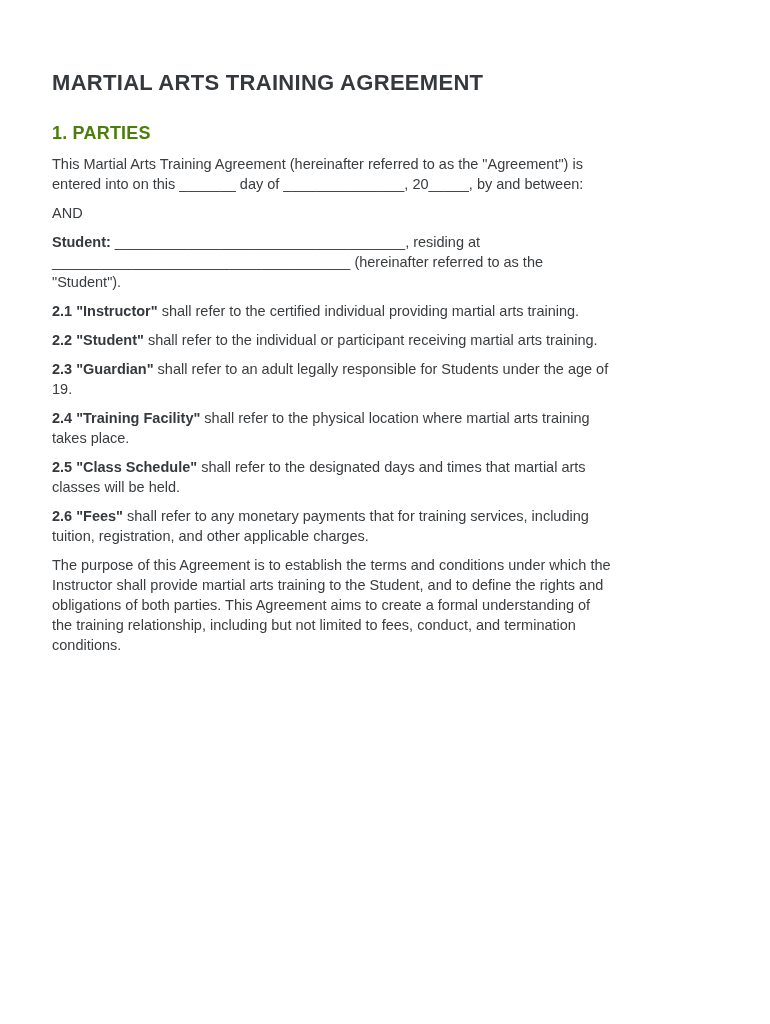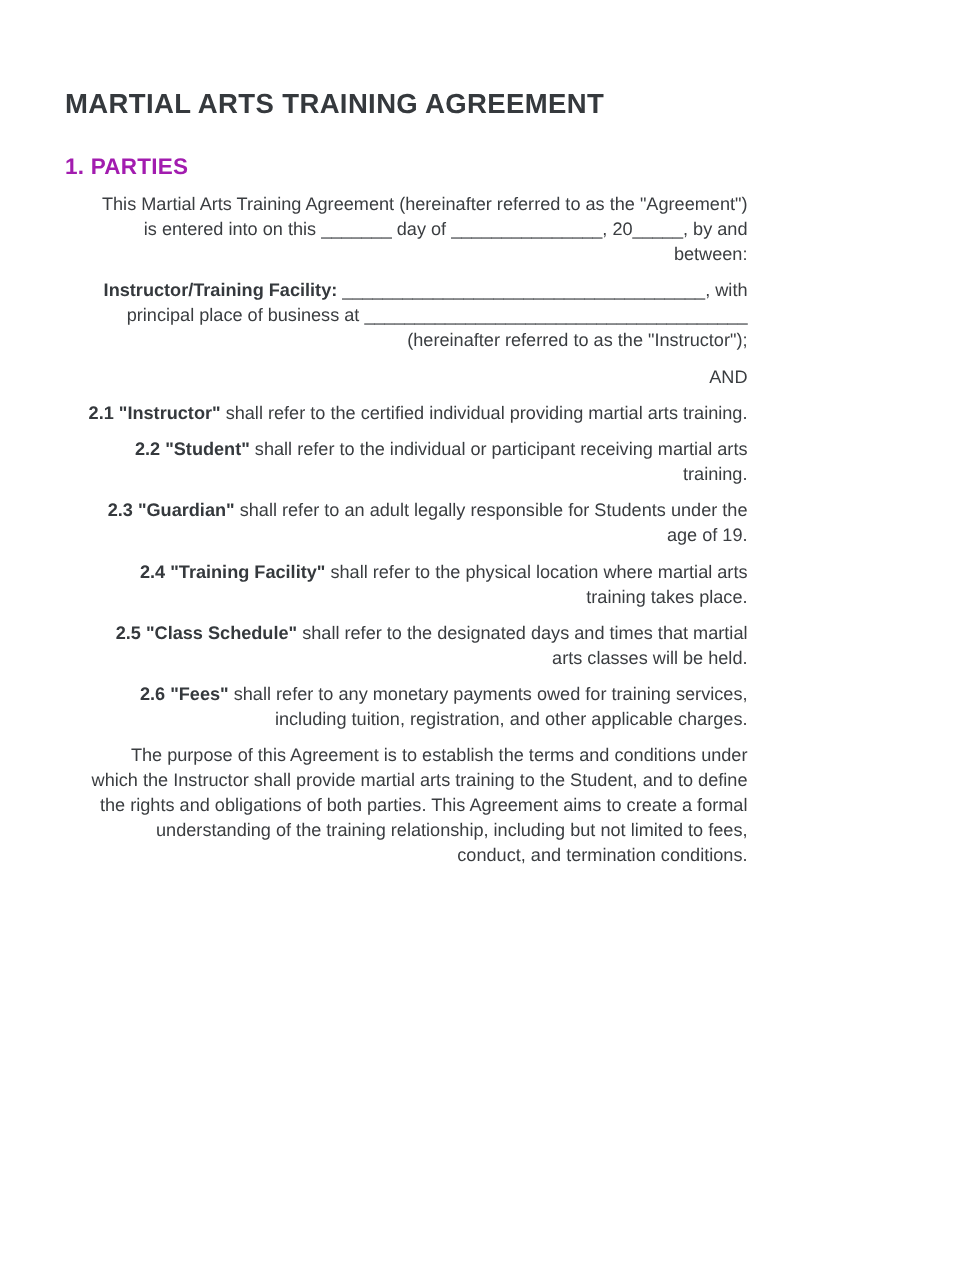--- a/index.html
+++ b/index.html
@@ -27,62 +27,61 @@
     line-height: 28px;
     font-weight: bold;
     color: #35393d;
     letter-spacing: 0.3px;
   }
   h2.section-heading {
     margin: 24px 0 8px 0;
     font-size: 18px;
     line-height: 24px;
     font-weight: bold;
-    color: #a21caf;
+    color: #4d7c0f;
     letter-spacing: 0.2px;
   }
   p.body-text {
-    margin: 9px 16px;
+    margin: 9px 0;
     font-size: 14.5px;
     line-height: 20px;
     color: #3a3d40;
-    text-align: right;
   }
   p.body-text strong {
     font-weight: bold;
     color: #35393d;
   }
 </style>
 </head>
 <body>
 
 <div class="document">
 
   <h1 class="doc-title">MARTIAL ARTS TRAINING AGREEMENT</h1>
 
   <h2 class="section-heading">1. PARTIES</h2>
 
   <p class="body-text">This Martial Arts Training Agreement (hereinafter referred to as the "Agreement") is entered into on this _______ day of _______________, 20_____, by and between:</p>
 
-  <p class="body-text"><strong>Instructor/Training Facility:</strong><span> ____________________________________, with principal place of business at ______________________________________ (hereinafter referred to as the "Instructor");</span></p>
 
   <p class="body-text">AND</p>
 
+  <p class="body-text"><strong>Student:</strong><span> ____________________________________, residing at _____________________________________ (hereinafter referred to as the "Student").</span></p>
 
 
 
 
   <p class="body-text"><strong>2.1 "Instructor"</strong><span> shall refer to the certified individual providing martial arts training.</span></p>
 
   <p class="body-text"><strong>2.2 "Student"</strong><span> shall refer to the individual or participant receiving martial arts training.</span></p>
 
   <p class="body-text"><strong>2.3 "Guardian"</strong><span> shall refer to an adult legally responsible for Students under the age of 19.</span></p>
 
   <p class="body-text"><strong>2.4 "Training Facility"</strong><span> shall refer to the physical location where martial arts training takes place.</span></p>
 
   <p class="body-text"><strong>2.5 "Class Schedule"</strong><span> shall refer to the designated days and times that martial arts classes will be held.</span></p>
 
-  <p class="body-text"><strong>2.6 "Fees"</strong><span> shall refer to any monetary payments owed for training services, including tuition, registration, and other applicable charges.</span></p>
+  <p class="body-text"><strong>2.6 "Fees"</strong><span> shall refer to any monetary payments that for training services, including tuition, registration, and other applicable charges.</span></p>
 
 
   <p class="body-text">The purpose of this Agreement is to establish the terms and conditions under which the Instructor shall provide martial arts training to the Student, and to define the rights and obligations of both parties. This Agreement aims to create a formal understanding of the training relationship, including but not limited to fees, conduct, and termination conditions.</p>
 
 </div>
 
 </body></html>

